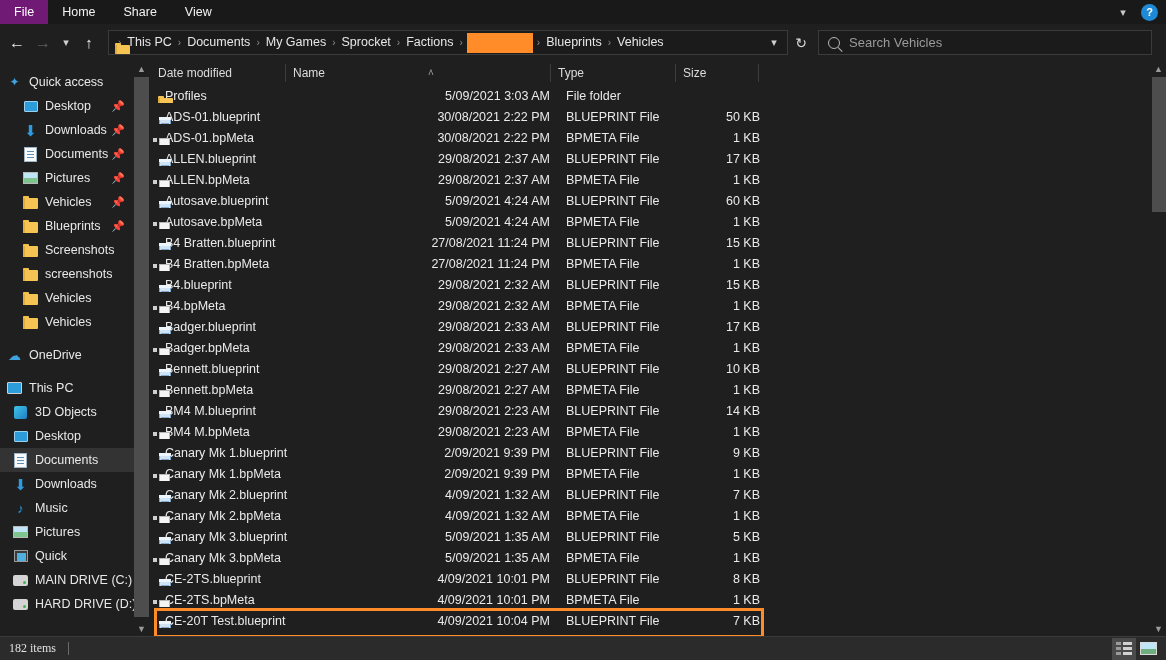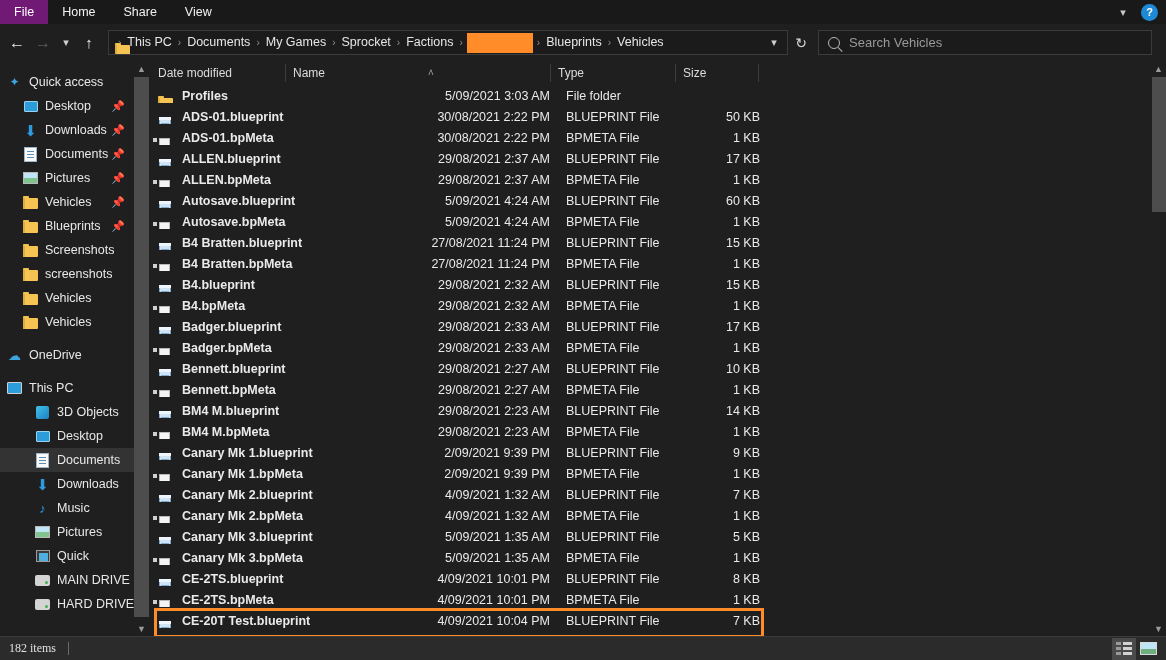--- a/index.html
+++ b/index.html
@@ -83,21 +83,21 @@
     position: absolute; top: 61px; left: 0; width: 134px; height: 575px;
     background: #1f1f1f; overflow: hidden;
   }
   .side-row {
     display: flex; align-items: center; height: 24px; padding-left: 6px;
     font-size: 12.5px; color: #e8e8e8; white-space: nowrap; position: relative;
   }
   .side-row.sel { background: #333333; }
   .side-row .lbl { margin-left: 6px; overflow: hidden; }
   .side-row.indent { padding-left: 22px; }
-  .side-row.indent2 { padding-left: 34px; text-align: right; }
+  .side-row.indent2 { padding-left: 12px; text-align: right; }
   .side-icon { width: 17px; height: 17px; flex: none; display: flex; align-items: center; justify-content: center; }
   .pin {
     position: absolute; right: 12px; top: 6px; width: 11px; height: 12px;
     color: #8a8a8a; font-size: 11px;
   }
   .side-gap { height: 9px; }
 
   .side-scroll {
     position: absolute; top: 61px; left: 134px; width: 15px; height: 575px;
     background: #1f1f1f;
@@ -137,21 +137,21 @@
   .sort-caret {
     position: absolute; left: 143px; top: 0px; color: #9f9f9f; font-size: 10px;
   }
 
   .rows { position: relative; }
   .row {
     display: flex; align-items: center; height: 21px; position: relative;
     font-size: 12.5px; color: #eaeaea; white-space: nowrap;
   }
   .cell-name { width: 265px; display: flex; align-items: center; padding-left: 8px; overflow: hidden; }
-  .cell-name .fn { margin-left: 24px; font-weight: bold; }
+  .cell-name .fn { margin-left: 7px; }
   .cell-date { width: 135px; padding-left: 8px; text-align: right; }
   .cell-type { width: 125px; padding-left: 8px; margin-left: 8px; }
   .cell-size { width: 83px; padding-right: 6px; text-align: right; }
 
   .row.highlight::after {
     content: ""; position: absolute; left: 4px; top: -2px;
     width: 604px; height: 24px;
     border: 3px solid #ff8c28; pointer-events: none;
   }
 

